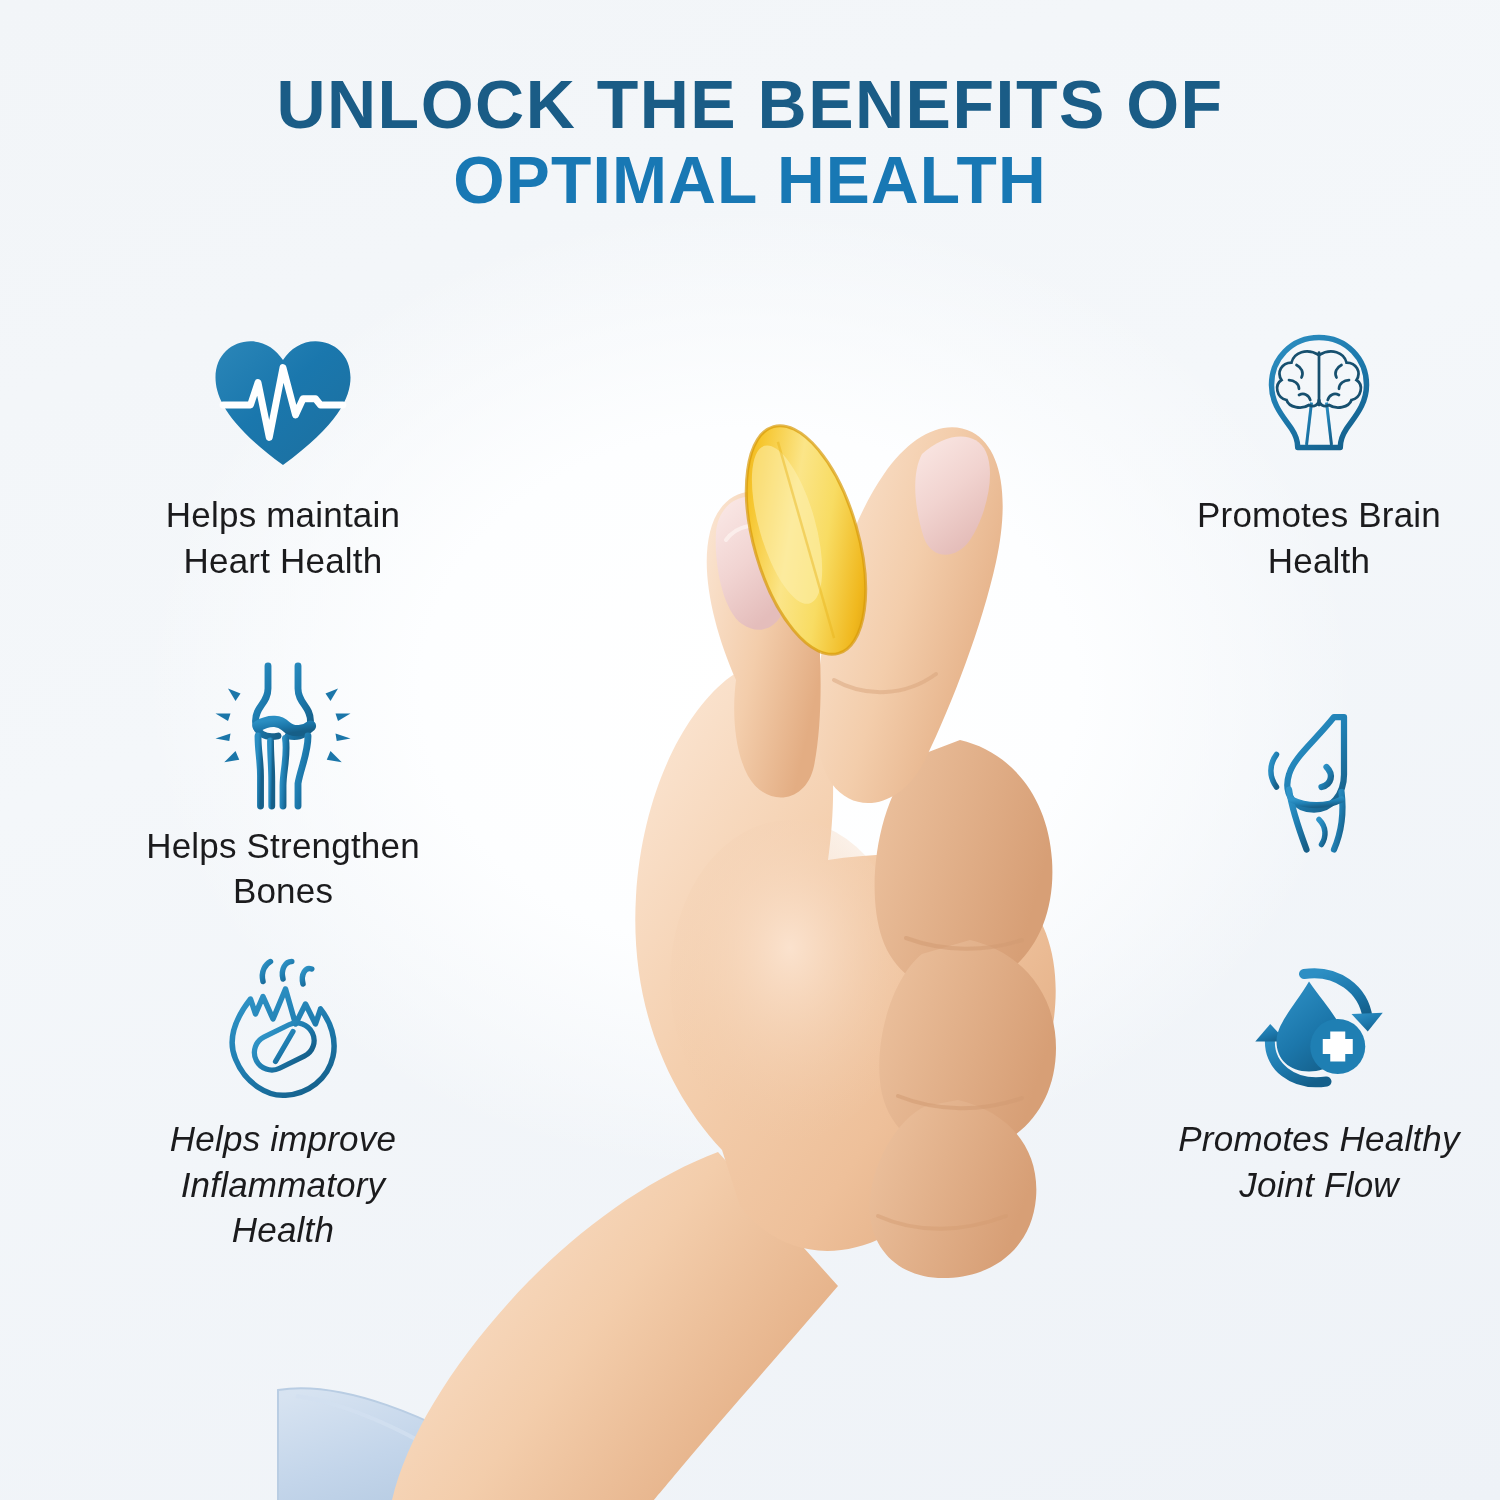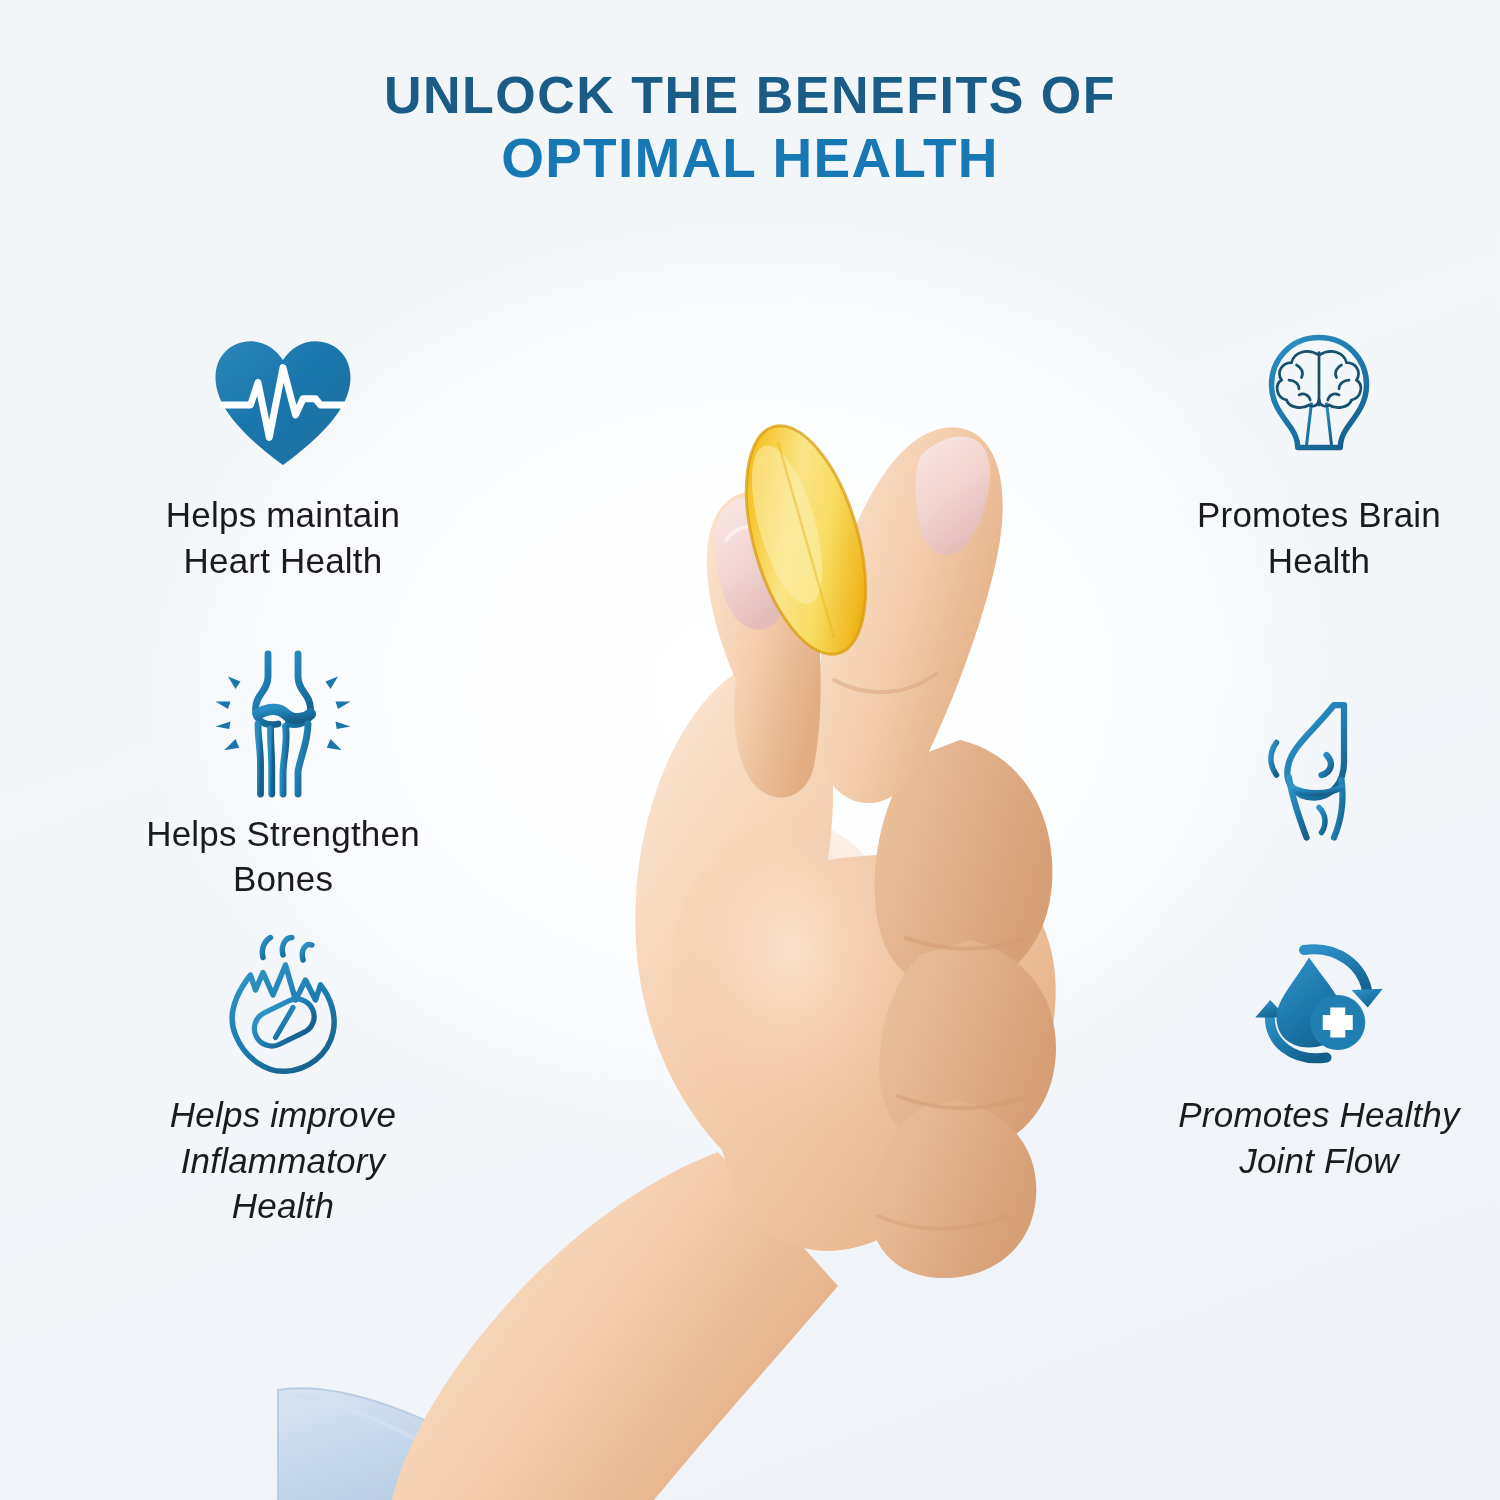--- a/index.html
+++ b/index.html
@@ -20,47 +20,48 @@
 
   
   .title-block {
     position:absolute;
     top:68px; left:0; width:1500px;
     text-align:center;
     z-index:6;
   }
   .title-line1 {
     font-family:"Liberation Sans", sans-serif;
-    font-size:52px;
+    font-size:68px;
     font-weight:700;
     letter-spacing:1.5px;
     color:#1a5c86;
     line-height:1.06;
     white-space:nowrap;
     text-align:center;
   }
   .title-line2 {
     font-family:"Liberation Sans", sans-serif;
-    font-size:55px;
+    font-size:66px;
     font-weight:700;
     letter-spacing:1.2px;
     color:#1878b4;
     line-height:1.06;
     margin-top:6px;
     white-space:nowrap;
   }
 
   
   .col {
     position:absolute;
     width:330px;
     top:330px;
     z-index:6;
     display:flex;
     flex-direction:column;
+    gap:12px;
   }
   .col-left  { left:118px;  }
   .col-right { left:1154px; }
 
   .benefit {
     width:330px;
     display:flex;
     flex-direction:column;
     align-items:center;
     text-align:center;

